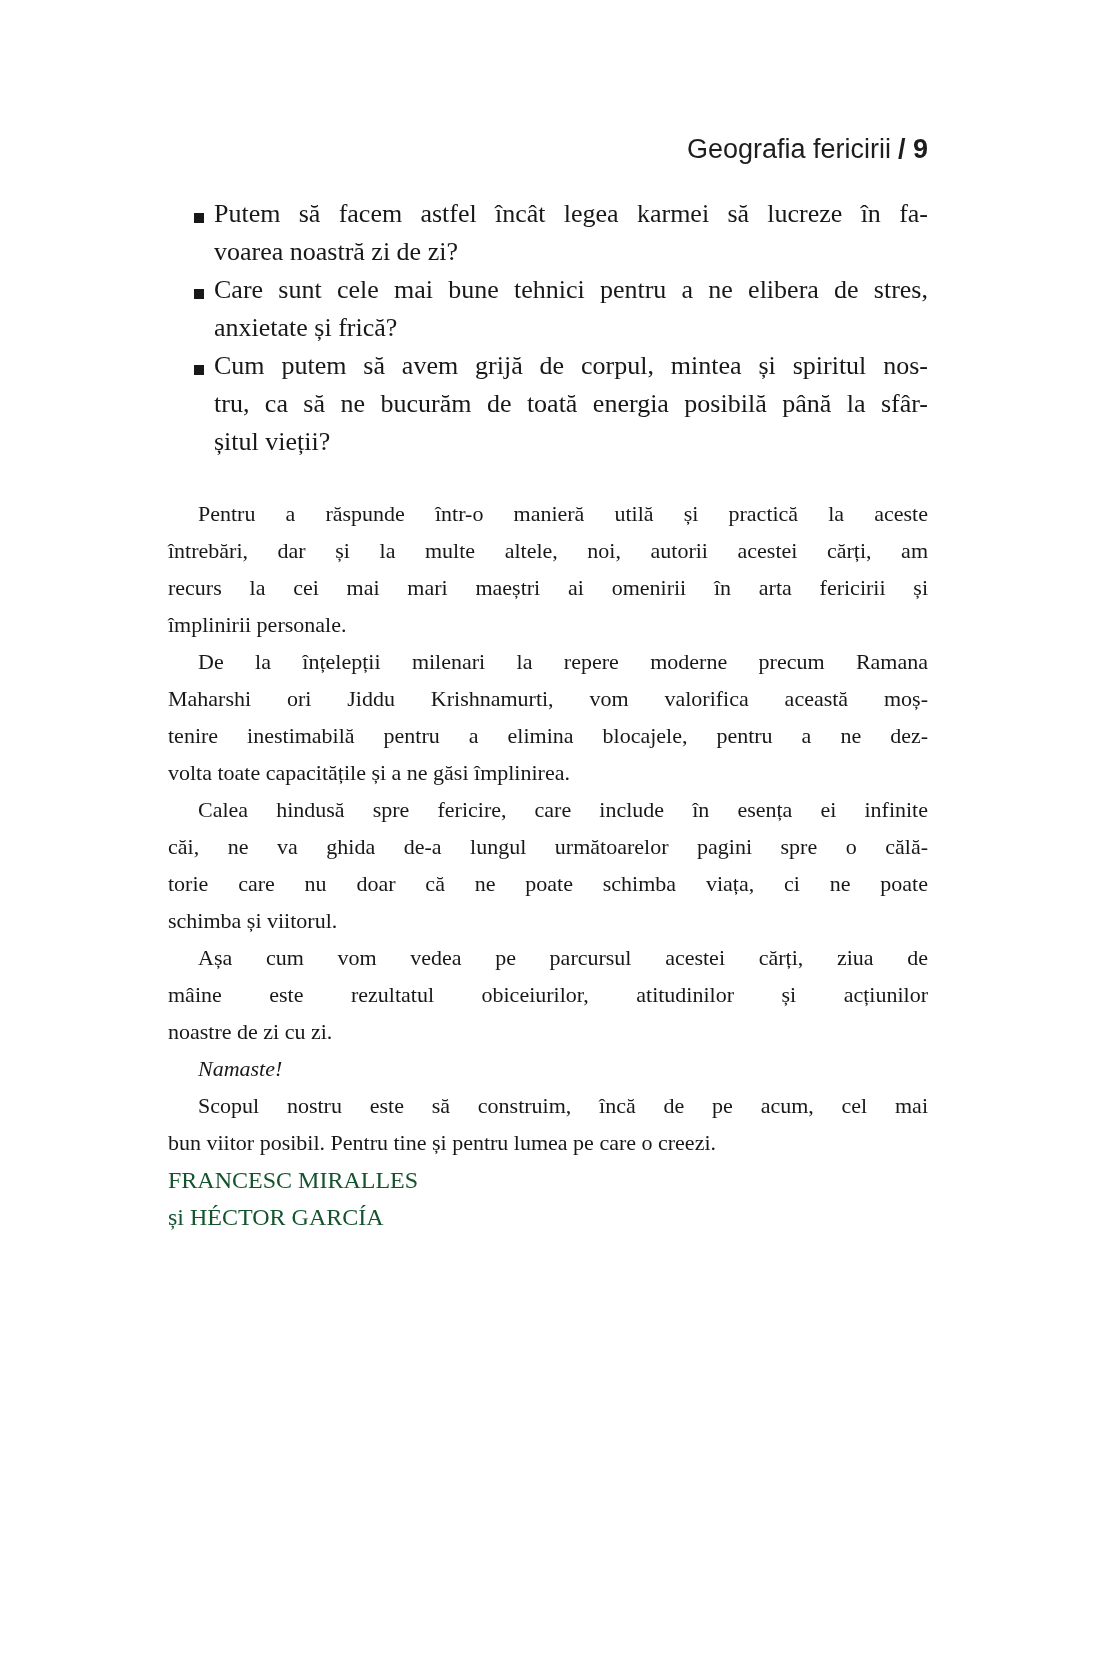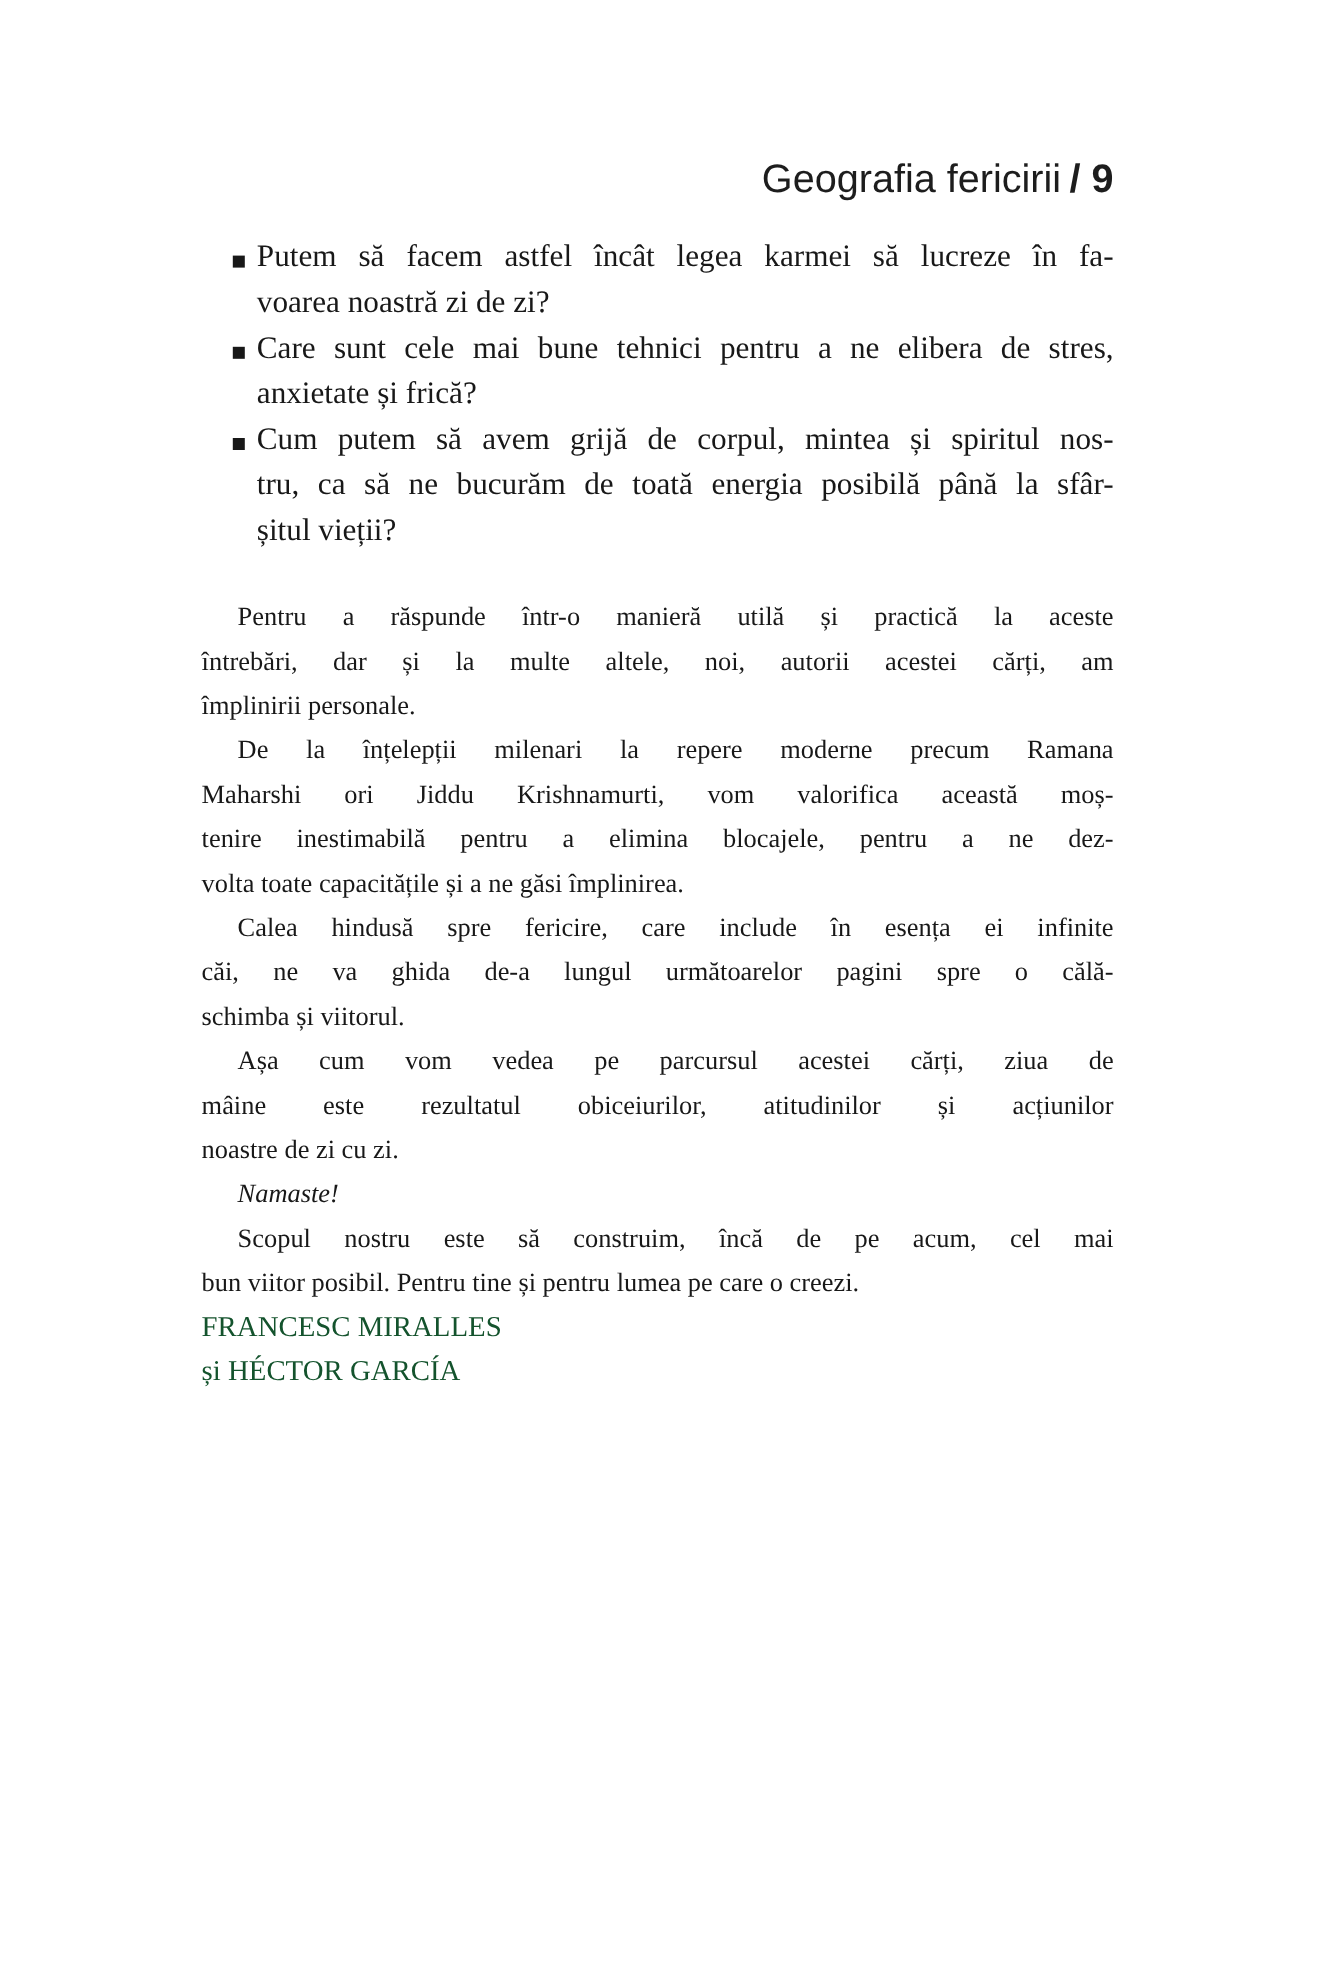--- a/index.html
+++ b/index.html
@@ -11,21 +11,21 @@
     box-sizing: border-box;
     padding: 132px 175px 0 168px;
     font-family: "Liberation Serif", serif;
     color: #181818;
     overflow: hidden;
   }
   
   .running-header {
     text-align: right;
     font-family: "Liberation Sans", sans-serif;
-    font-size: 33px;
+    font-size: 27px;
     line-height: 34px;
     color: #1d1d1d;
   }
   .running-header .pg {
     font-weight: bold;
     margin-left: 7px;
   }
   
   .bullets {
     list-style: none;
@@ -98,31 +98,33 @@
         <div class="line first">Cum putem să avem grijă de corpul, mintea și spiritul nos-</div>
         <div class="line">tru, ca să ne bucurăm de toată energia posibilă până la sfâr-</div>
         <div class="line last">șitul vieții?</div>
       </li>
     </ul>
 
   <div class="paras" id="paragraphs">
       <div class="para">
         <div class="line first">Pentru a răspunde într-o manieră utilă și practică la aceste</div>
         <div class="line">întrebări, dar și la multe altele, noi, autorii acestei cărți, am</div>
+        <div class="line">recurs la cei mai mari maeștri ai omenirii în arta fericirii și</div>
         <div class="line last">împlinirii personale.</div>
       </div>
       <div class="para">
         <div class="line first">De la înțelepții milenari la repere moderne precum Ramana</div>
         <div class="line">Maharshi ori Jiddu Krishnamurti, vom valorifica această moș-</div>
         <div class="line">tenire inestimabilă pentru a elimina blocajele, pentru a ne dez-</div>
         <div class="line last">volta toate capacitățile și a ne găsi împlinirea.</div>
       </div>
       <div class="para">
         <div class="line first">Calea hindusă spre fericire, care include în esența ei infinite</div>
         <div class="line">căi, ne va ghida de-a lungul următoarelor pagini spre o călă-</div>
+        <div class="line">torie care nu doar că ne poate schimba viața, ci ne poate</div>
         <div class="line last">schimba și viitorul.</div>
       </div>
       <div class="para">
         <div class="line first">Așa cum vom vedea pe parcursul acestei cărți, ziua de</div>
         <div class="line">mâine este rezultatul obiceiurilor, atitudinilor și acțiunilor</div>
         <div class="line last">noastre de zi cu zi.</div>
       </div>
       <div class="para italic">
         <div class="line first last">Namaste!</div>
       </div>

